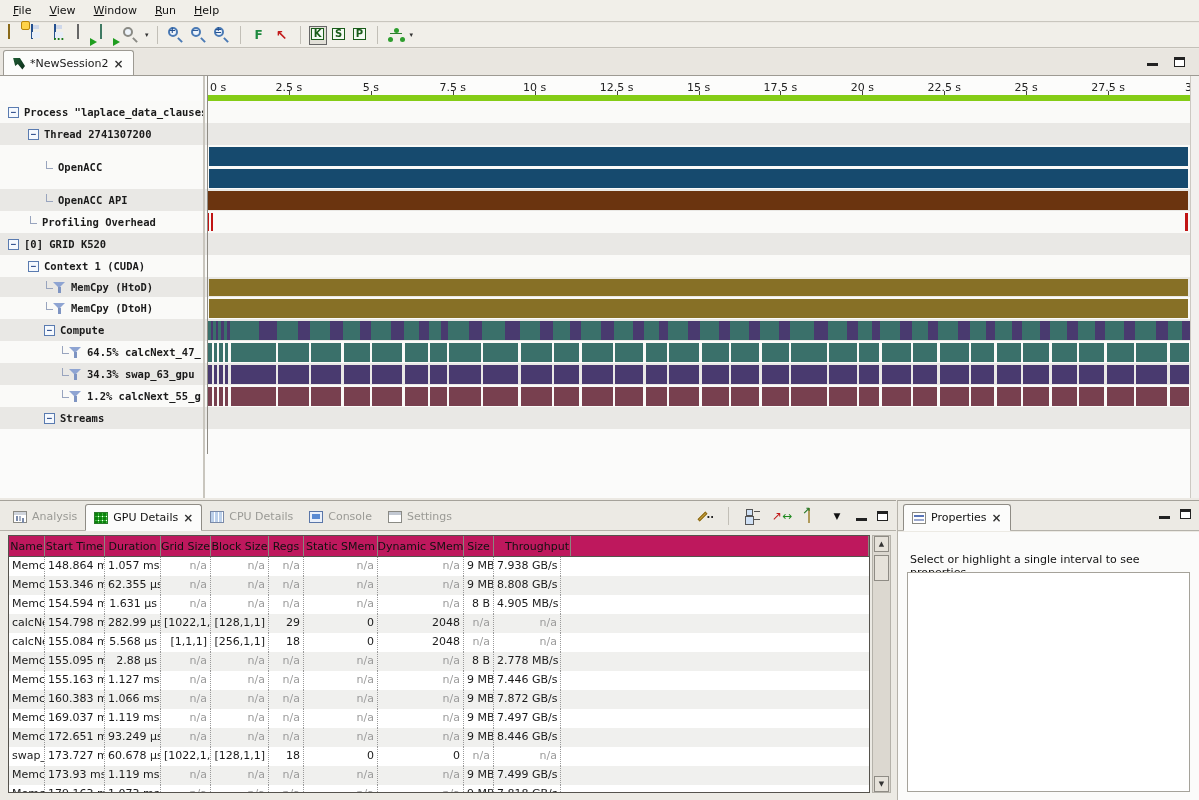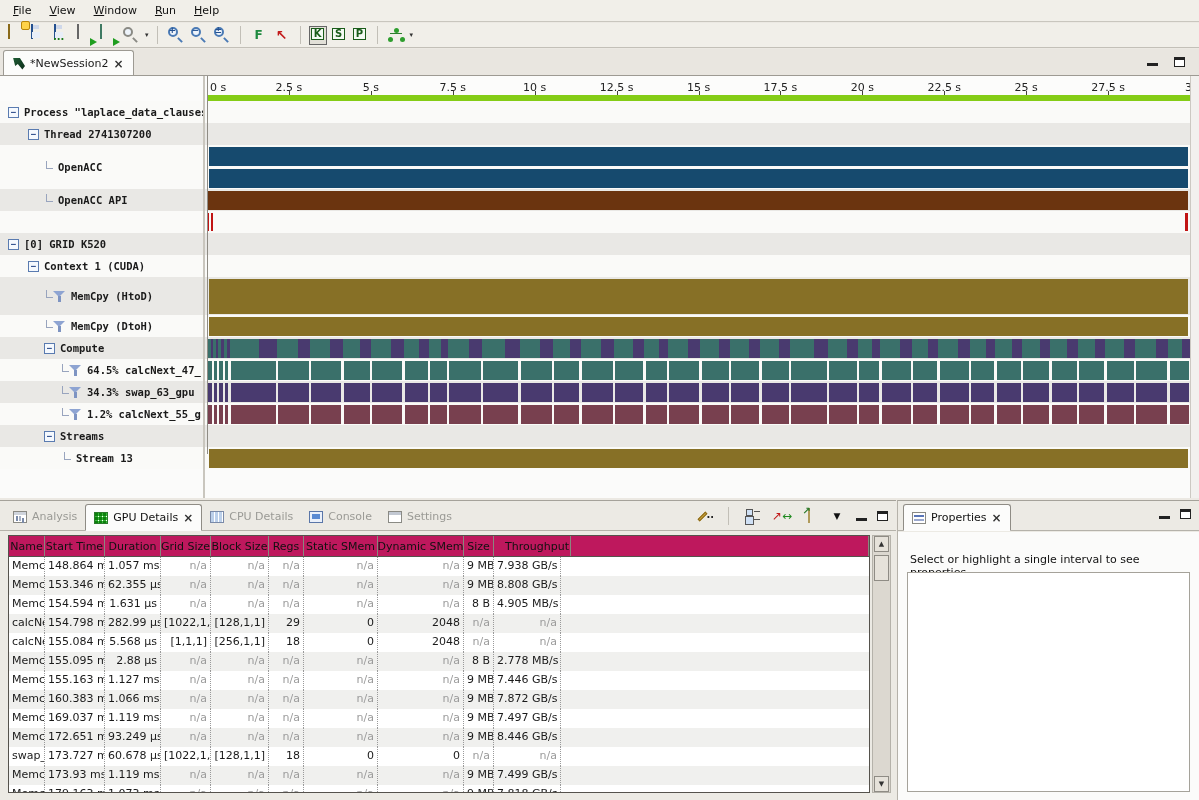--- a/index.html
+++ b/index.html
@@ -240,41 +240,45 @@
           <div class="t-row row-dark" style="height: 22px;">
             <div class="t-label" style="padding-left: 46px;">
               <span class="elbow"></span>
               <span style="margin-left: 5px;">OpenACC API</span>
             </div>
             <div class="t-bars">
               <div class="bar" style="inset: 2px 2px 1px 0px; background: rgb(107, 52, 15);"></div>
             </div>
           </div>
           <div class="t-row row-light" style="height: 22px;">
+            <div class="t-label" style="padding-left: 30px;">
+              <span class="elbow"></span>
+              <span style="margin-left: 5px;">Profiling Overhead</span>
+            </div>
             <div class="t-bars">
               <div class="bar" style="left: 0px; width: 2px; top: 2px; bottom: 2px; background: rgb(193, 20, 20);"></div>
               <div class="bar" style="left: 4px; width: 2px; top: 2px; bottom: 2px; background: rgb(193, 20, 20);"></div>
               <div class="bar" style="right: 2px; width: 3px; top: 2px; bottom: 2px; background: rgb(193, 20, 20);"></div>
             </div>
           </div>
           <div class="t-row row-dark" style="height: 22px;">
             <div class="t-label" style="padding-left: 8px;">
               <span class="expander">−</span>
               <span style="margin-left: 5px;">[0] GRID K520</span>
             </div>
             <div class="t-bars"></div>
           </div>
           <div class="t-row row-light" style="height: 22px;">
             <div class="t-label" style="padding-left: 28px;">
               <span class="expander">−</span>
               <span style="margin-left: 5px;">Context 1 (CUDA)</span>
             </div>
             <div class="t-bars"></div>
           </div>
-          <div class="t-row row-dark" style="height: 38px;">
+          <div class="t-row row-dark" style="height: 20px;">
             <div class="t-label" style="padding-left: 46px;">
               <span class="elbow"></span>
               <span class="funnel"></span>
               <span style="margin-left: 5px;">MemCpy (HtoD)</span>
             </div>
             <div class="t-bars">
               <div class="bar" style="inset: 2px 2px 1px; background: rgb(135, 112, 38);"></div>
             </div>
           </div>
           <div class="t-row row-light" style="height: 22px;">
@@ -502,29 +506,20 @@
               <div class="bar" style="left: 97.92%; width: 1.96%; top: 2px; bottom: 1px; background: rgb(120, 64, 79);"></div>
             </div>
           </div>
           <div class="t-row row-dark" style="height: 22px;">
             <div class="t-label" style="padding-left: 44px;">
               <span class="expander">−</span>
               <span style="margin-left: 5px;">Streams</span>
             </div>
             <div class="t-bars"></div>
           </div>
-          <div class="t-row row-light" style="height: 22px;">
-            <div class="t-label" style="padding-left: 64px;">
-              <span class="elbow"></span>
-              <span style="margin-left: 5px;">Stream 13</span>
-            </div>
-            <div class="t-bars">
-              <div class="bar" style="inset: 2px 2px 1px; background: rgb(135, 112, 38);"></div>
-            </div>
-          </div>
         </div>
       <div class="tl-splitter"></div>
       <div class="tl-vline"></div>
       <div class="tl-scroll"></div>
     </div>
   </div>
 
   <div class="bottom">
 
     <div class="panel-left">

